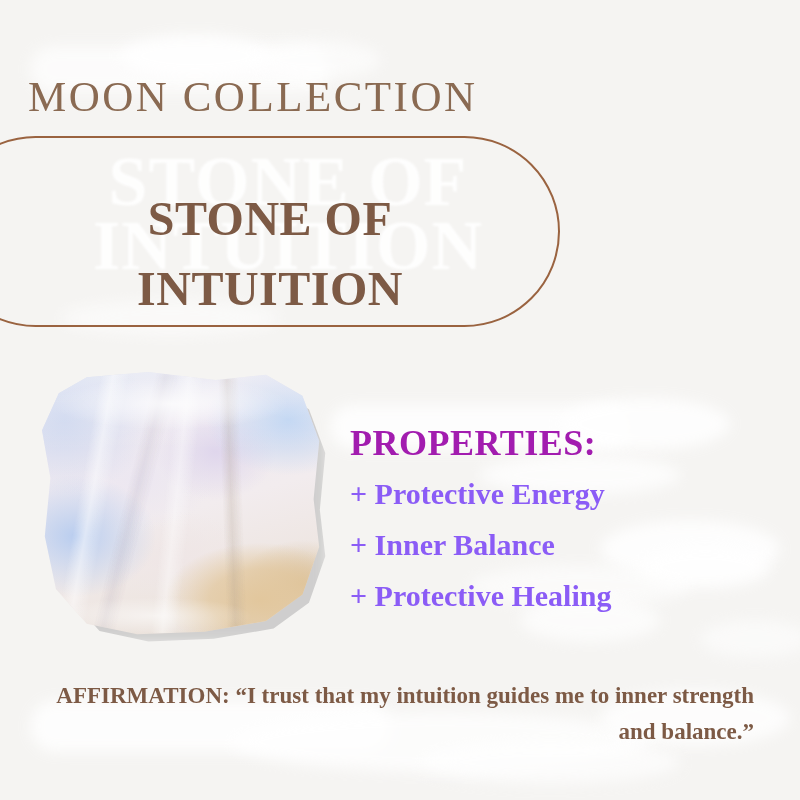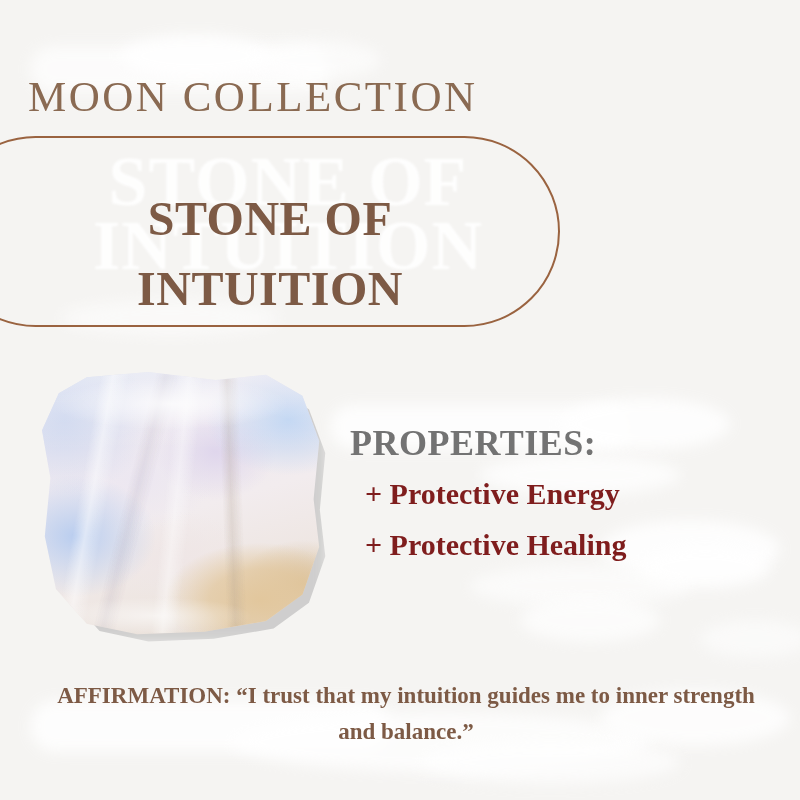--- a/index.html
+++ b/index.html
@@ -185,43 +185,42 @@
     left: 350px;
     top: 425px;
     z-index: 3;
     width: 420px;
   }
   .prop-heading {
     font-family: "Liberation Serif", "DejaVu Serif", serif;
     font-weight: 700;
     font-size: 36px;
     letter-spacing: .5px;
-    color: #737373;
+    color: #a21caf;
     margin: 0 0 18px 0;
     line-height: 1;
   }
   .prop-item {
     font-family: "Liberation Serif", "DejaVu Serif", serif;
     font-weight: 700;
     font-size: 30px;
-    color: #7f1d1d;
+    color: #8b5cf6;
     line-height: 1;
     margin-bottom: 21px;
     white-space: nowrap;
-    margin-left: 15px;
   }
 
   
   .affirmation {
     position: absolute;
-    left: 36px;
+    left: 14px;
     top: 678px;
     width: 740px;
     z-index: 3;
-    text-align: center;
+    text-align: right;
     font-family: "Liberation Serif", "DejaVu Serif", serif;
     font-weight: 700;
     font-size: 23px;
     line-height: 1.55;
     color: #7d5a45;
   }
 </style>
 </head>
 <body>
 
@@ -260,18 +259,19 @@
     <div class="stone-shadow"></div>
     <div class="stone">
       <div class="stone-veins"></div>
       <div class="stone-sheen"></div>
     </div>
   </div>
 
   <div class="properties">
     <div class="prop-heading">PROPERTIES:</div>
     <div class="prop-item">+ Protective Energy</div>
+    <div class="prop-item">+ Inner Balance</div>
     <div class="prop-item">+ Protective Healing</div>
   </div>
 
   <div class="affirmation">AFFIRMATION: “I trust that my intuition guides me to inner strength and balance.”</div>
 
 </div>
 
 </body></html>

